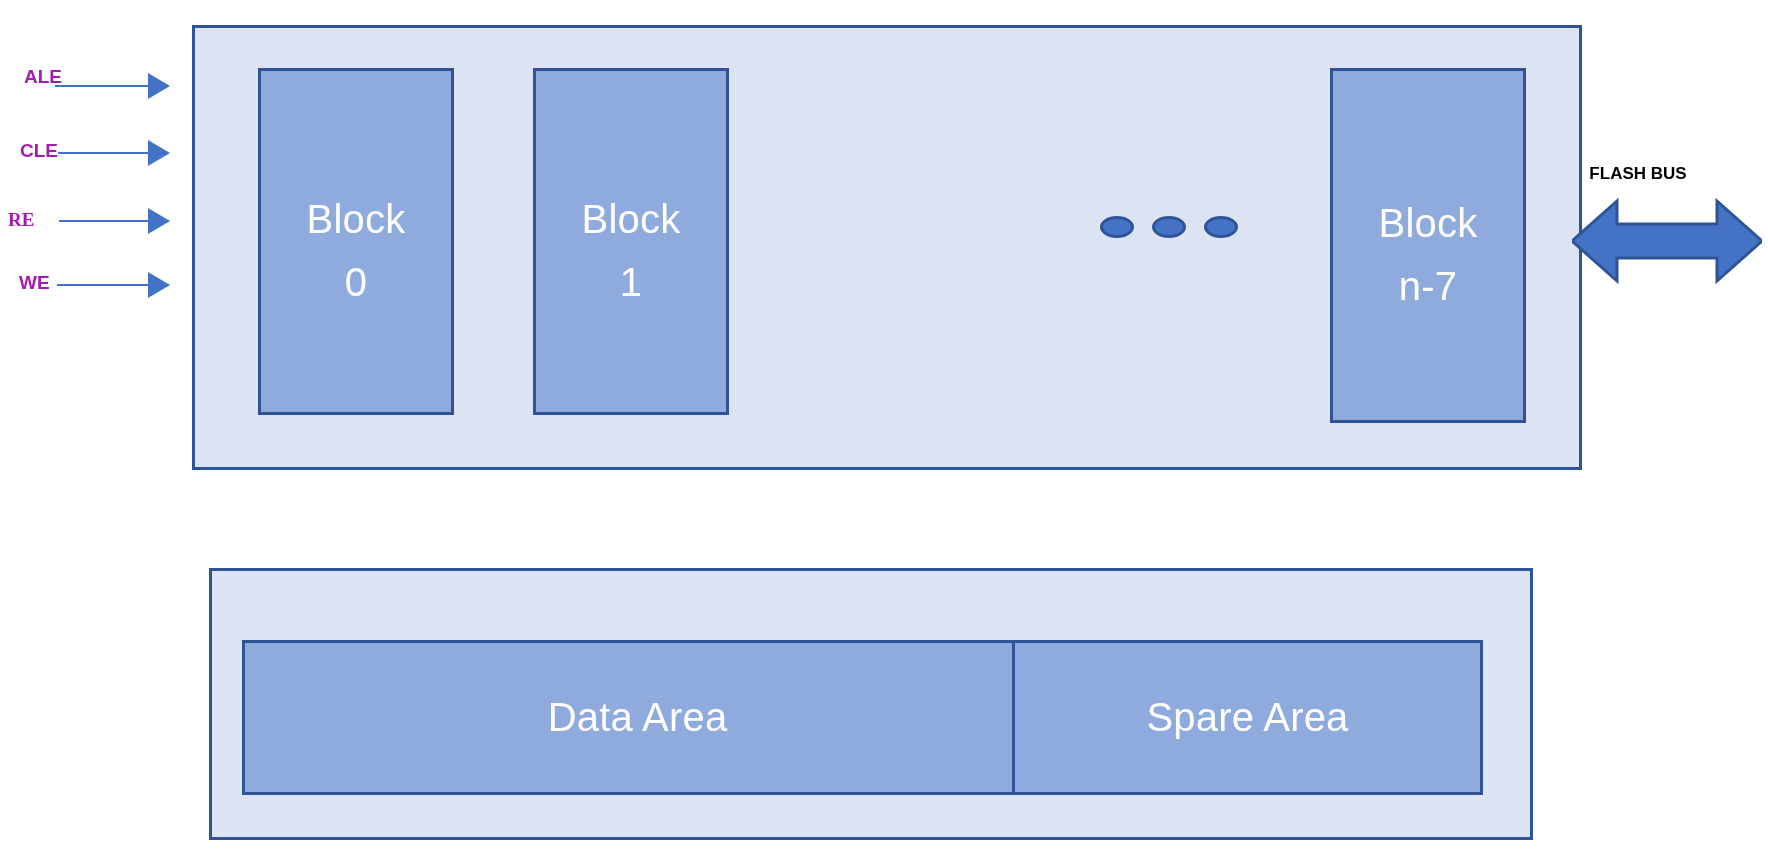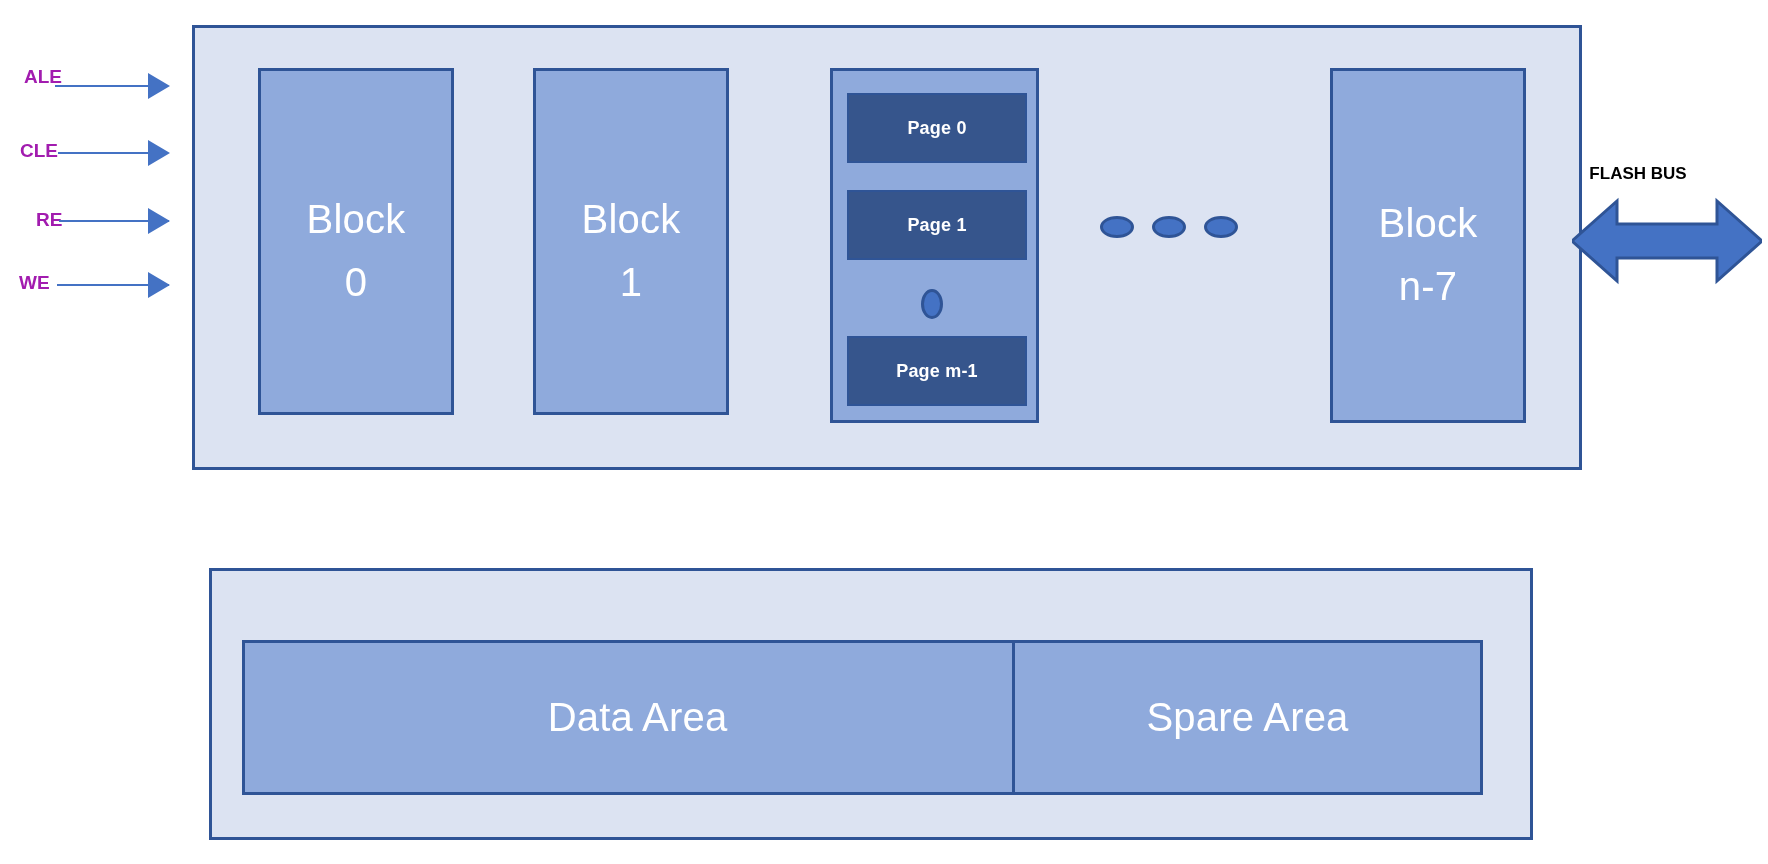--- a/index.html
+++ b/index.html
@@ -136,53 +136,41 @@
 <div id="canvas">
 
   <div class="signal-label" style="left:24px; top:66px;">ALE</div>
   <div class="signal-line" style="left:55px; top:85px; width:112px;"></div>
   <div class="signal-head" style="left:148px; top:73px;"></div>
 
   <div class="signal-label" style="left:20px; top:140px;">CLE</div>
   <div class="signal-line" style="left:58px; top:152px; width:110px;"></div>
   <div class="signal-head" style="left:148px; top:140px;"></div>
 
-  <div class="signal-label" style="left:36px; top:209px;">RE</div>
+  <div class="signal-label" style="left:8px; top:209px;font-family:Liberation Serif, serif;">RE</div>
   <div class="signal-line" style="left:59px; top:220px; width:110px;"></div>
   <div class="signal-head" style="left:148px; top:208px;"></div>
 
   <div class="signal-label" style="left:19px; top:272px;">WE</div>
   <div class="signal-line" style="left:57px; top:284px; width:112px;"></div>
   <div class="signal-head" style="left:148px; top:272px;"></div>
 
   <div class="chip-container" style="left:192px; top:25px; width:1390px; height:445px;">
   </div>
 
   <div class="block" style="left:258px; top:68px; width:196px; height:347px;">
     <span class="blk-line block-label-lg">Block</span>
     <span class="blk-line block-label-lg">0</span>
   </div>
 
   <div class="block" style="left:533px; top:68px; width:196px; height:347px;">
     <span class="blk-line block-label-lg">Block</span>
     <span class="blk-line block-label-lg">1</span>
   </div>
 
-  <div class="block" style="left:830px; top:68px; width:209px; height:355px; display:block;">
-    <div class="page-box" style="left:14px; top:22px; width:180px; height:70px;">
-      <span>Page 0</span>
-    </div>
-    <div class="page-box" style="left:14px; top:119px; width:180px; height:70px;">
-      <span>Page 1</span>
-    </div>
-    <div class="dot dot-v" style="left:88px; top:218px;"></div>
-    <div class="page-box" style="left:14px; top:265px; width:180px; height:70px;">
-      <span>Page m-1</span>
-    </div>
-  </div>
 
   <div class="dot dot-h" style="left:1100px; top:216px;"></div>
   <div class="dot dot-h" style="left:1152px; top:216px;"></div>
   <div class="dot dot-h" style="left:1204px; top:216px;"></div>
 
   <div class="block" style="left:1330px; top:68px; width:196px; height:355px;">
     <span class="blk-line block-label-lg">Block</span>
     <span class="blk-line block-label-lg">n-7</span>
   </div>
 

